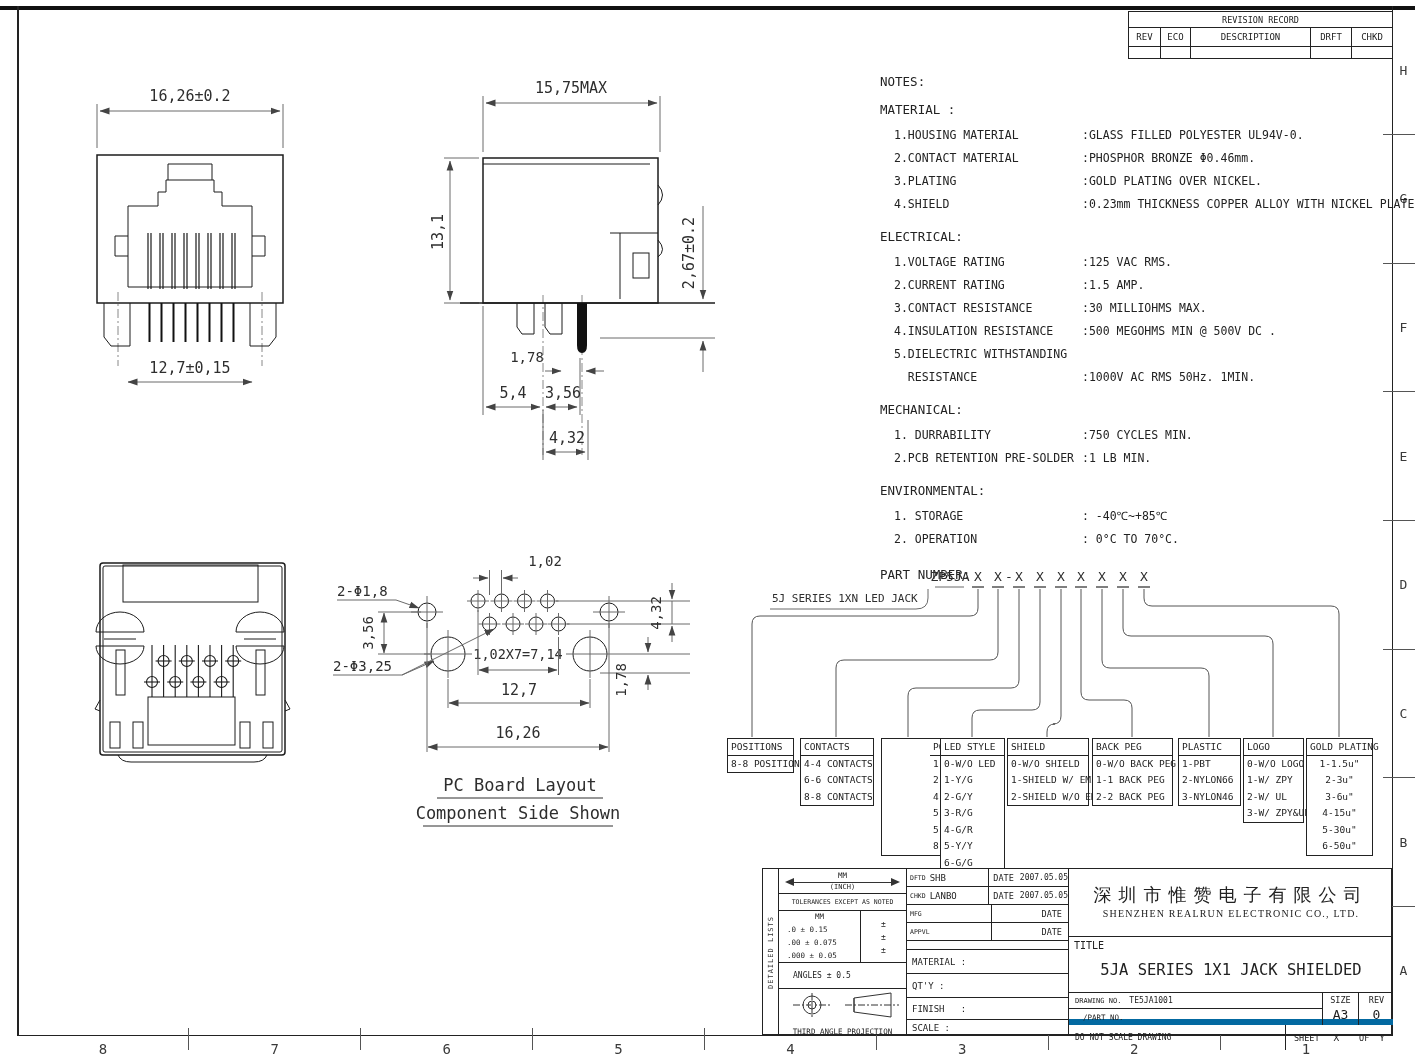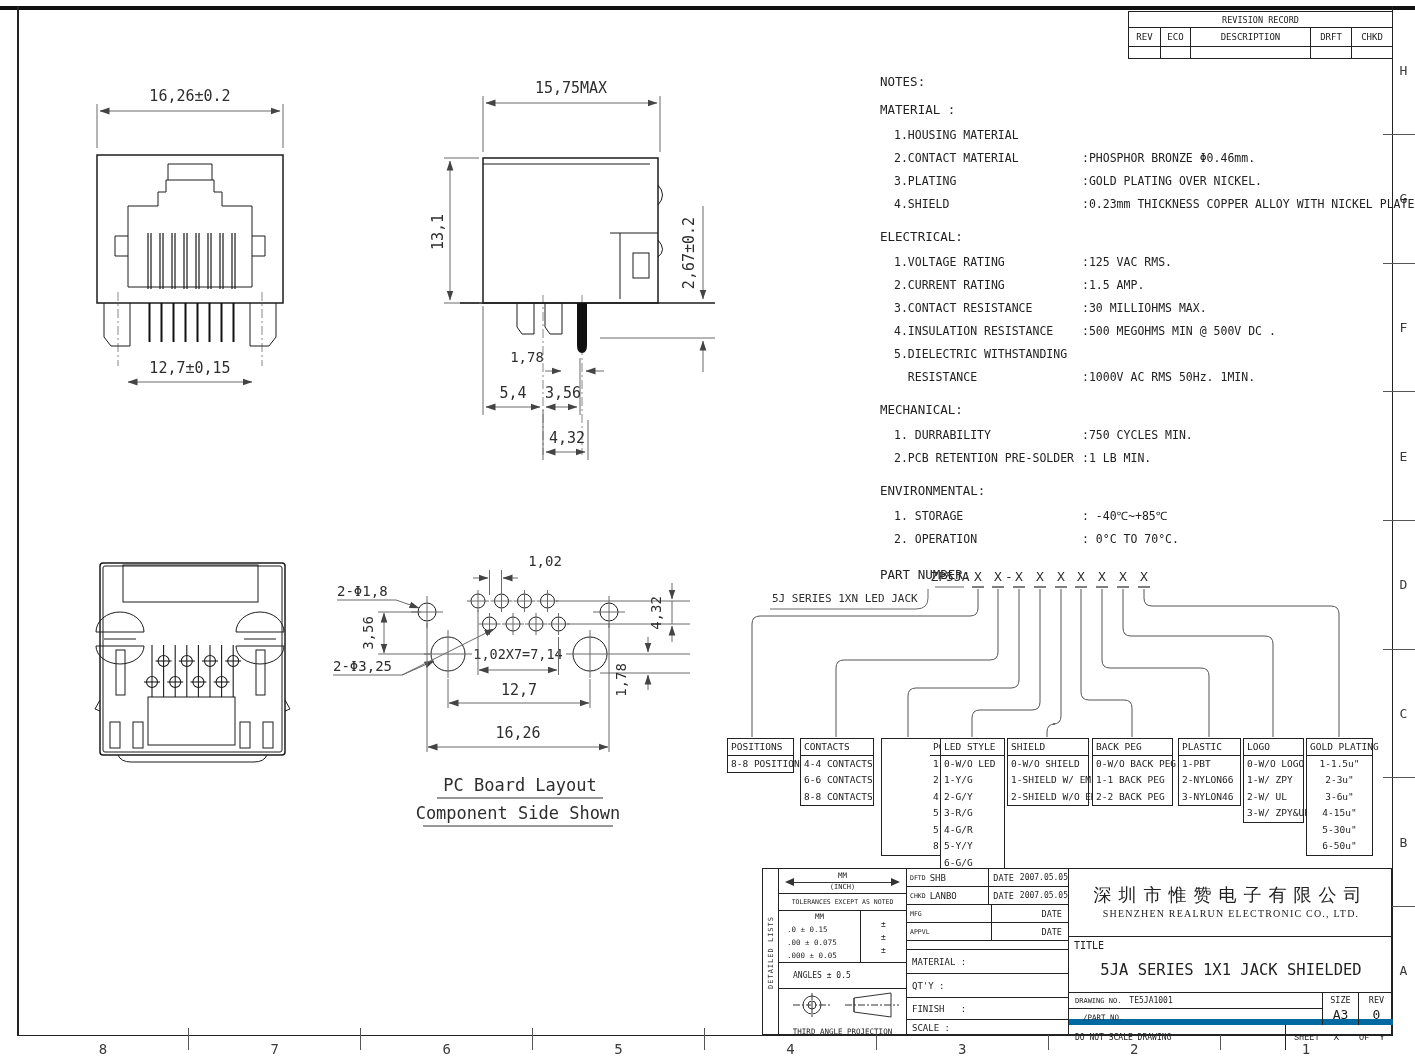--- a/index.html
+++ b/index.html
@@ -346,21 +346,21 @@
     </g>
   </svg>
 
   <div class="abs notes" style="left:880px;top:74px;">
     <div class="n-head">NOTES:</div>
     <div class="n-sec">
       <div class="n-title">MATERIAL :</div>
       <div>
 
       <div class="n-row">
-          <span class="n-label">1.HOUSING MATERIAL</span>
+          <span class="n-label">1.HOUSING MATERIAL</span><span class="n-val">:GLASS FILLED POLYESTER UL94V-0.</span>
         </div>
           <div class="n-row">
           <span class="n-label">2.CONTACT MATERIAL</span><span class="n-val">:PHOSPHOR BRONZE Φ0.46mm.</span>
         </div>
           <div class="n-row">
           <span class="n-label">3.PLATING</span><span class="n-val">:GOLD PLATING OVER NICKEL.</span>
         </div>
           <div class="n-row">
           <span class="n-label">4.SHIELD</span><span class="n-val">:0.23mm THICKNESS COPPER ALLOY WITH NICKEL PLATED.</span>
         </div>
@@ -662,21 +662,21 @@
           <div style="height:14px;text-align:center;font-size:8.5px;line-height:14px;">SIZE</div>
           <div style="height:18px;text-align:center;font-size:13px;line-height:16px;">A3</div>
         </div>
         <div style="position:absolute;left:289px;top:0;width:36px;height:32px;border-left:1px solid #222;box-sizing:border-box;">
           <div style="height:14px;text-align:center;font-size:8.5px;line-height:14px;">REV</div>
           <div style="height:18px;text-align:center;font-size:13px;line-height:16px;">0</div>
         </div>
       </div>
       <div style="height:25px;box-sizing:border-box;position:relative;">
         <div style="position:absolute;left:0;top:0;width:216px;height:25px;display:flex;align-items:center;padding-left:6px;box-sizing:border-box;font-size:8px;">DO NOT SCALE DRAWING</div>
-        <div style="position:absolute;left:216px;top:0;right:0;height:25px;border-left:1px solid #222;box-sizing:border-box;display:flex;align-items:center;padding:0 8px;font-size:8.5px;font-family:Liberation Mono, monospace;">
+        <div style="position:absolute;left:216px;top:0;right:0;height:25px;border-left:1px solid #222;box-sizing:border-box;display:flex;align-items:center;padding:0 8px;font-size:8.5px;">
           <span>SHEET</span>
           <span style="margin-left:14px;font-size:9.5px;">X</span>
           <span style="margin-left:auto;">OF</span>
           <span style="margin-left:10px;font-size:9.5px;">Y</span>
         </div>
       </div>
     </div>
   </div>
 
 </div>

